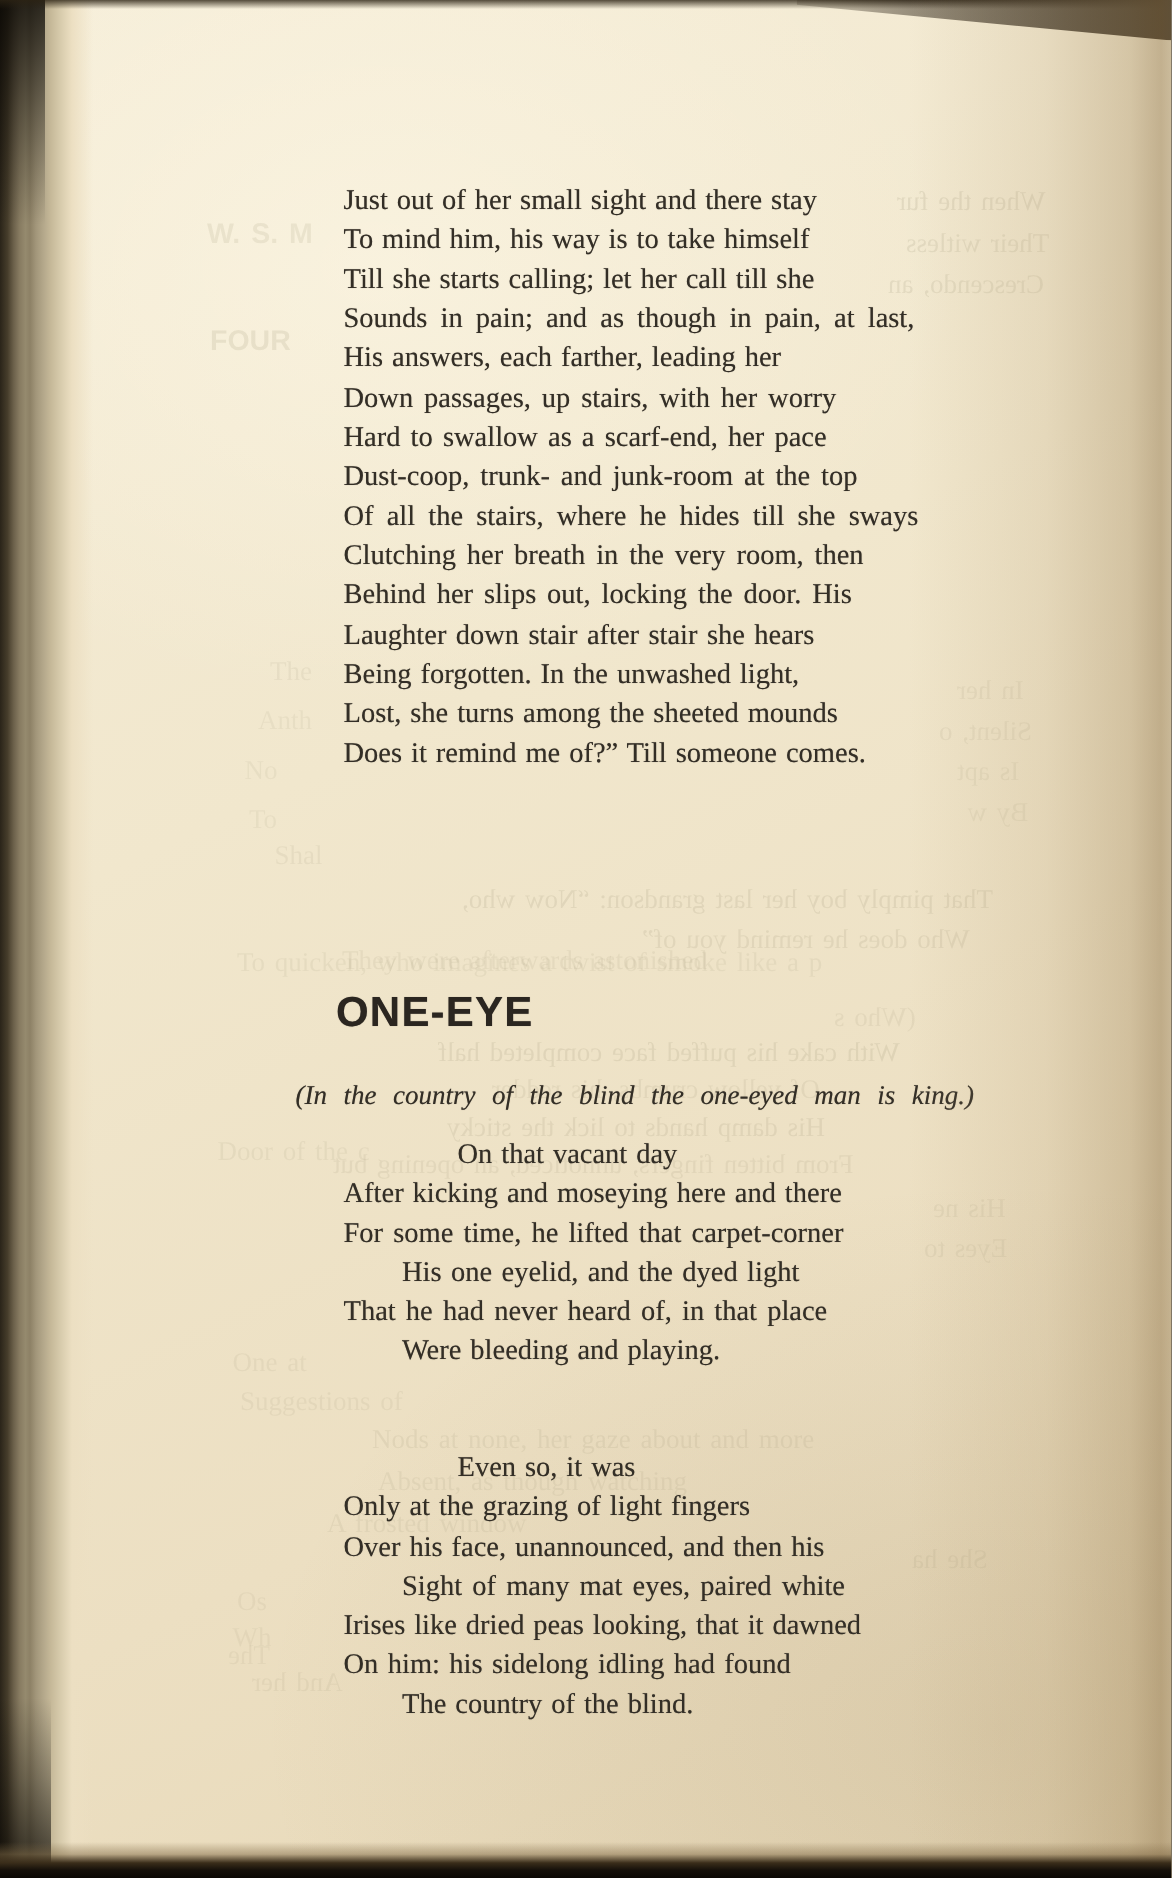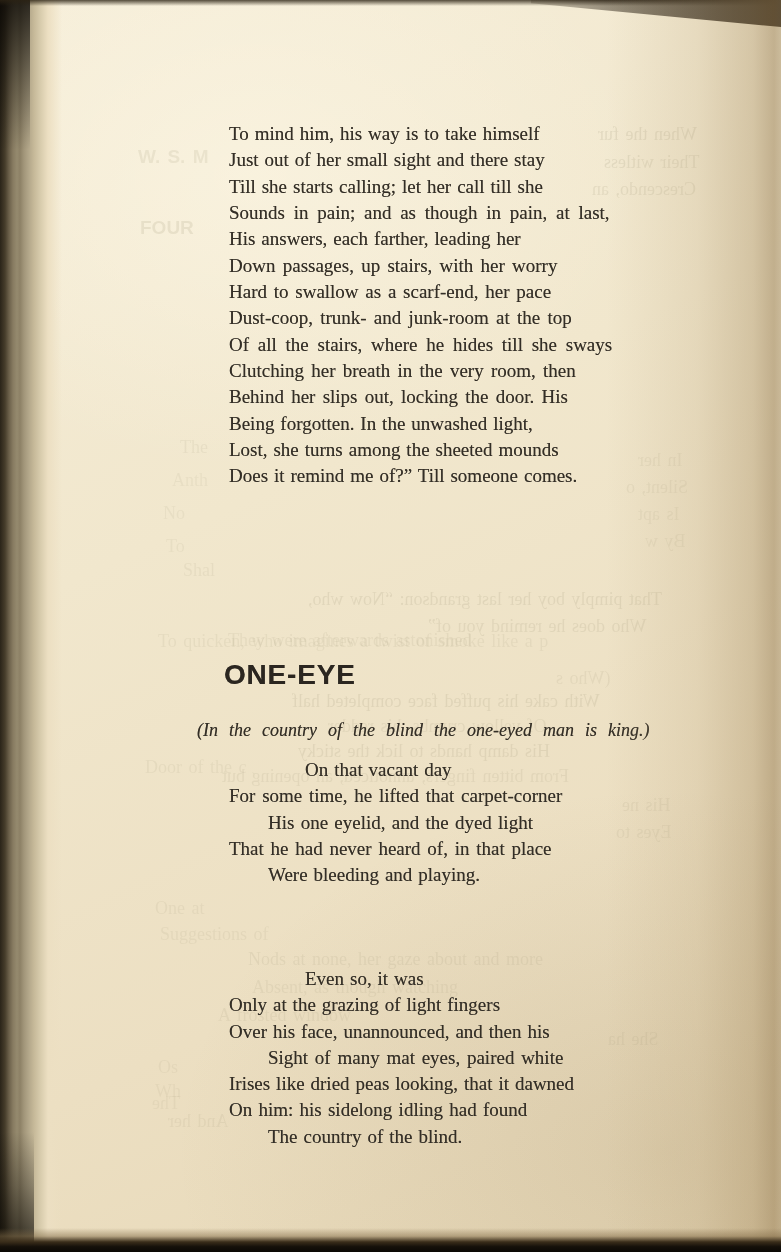--- a/index.html
+++ b/index.html
@@ -113,41 +113,43 @@
       <div class="ghost" style="left: 218px; top: 977px; opacity: 0.11; margin-left: 34px;">Absent, as though watching</div>
       <div class="ghost" style="left: 218px; top: 1005px; opacity: 0.11;">A frosted window</div>
       <div class="ghost mir" style="left: 608px; top: 1029px; opacity: 0.11;">She ha</div>
       <div class="ghost" style="left: 158px; top: 1057px; opacity: 0.09;">Os</div>
       <div class="ghost" style="left: 155px; top: 1081px; opacity: 0.09;">Wh</div>
       <div class="ghost mir" style="left: 152px; top: 1093px; opacity: 0.09;">The</div>
       <div class="ghost mir" style="left: 168px; top: 1111px; opacity: 0.1;">And her</div>
     </div>
 
   <div id="poem1" class="print">
+      <div class="line ind0">Just out of her small sight and there stay</div>
       <div class="line ind0">To mind him, his way is to take himself</div>
-      <div class="line ind0">Just out of her small sight and there stay</div>
       <div class="line ind0">Till she starts calling; let her call till she</div>
       <div class="line ind0" style="word-spacing: 4px;">Sounds in pain; and as though in pain, at last,</div>
       <div class="line ind0">His answers, each farther, leading her</div>
       <div class="line ind0" style="word-spacing: 2.5px;">Down passages, up stairs, with her worry</div>
       <div class="line ind0" style="word-spacing: 2px;">Hard to swallow as a scarf-end, her pace</div>
       <div class="line ind0" style="word-spacing: 2.5px;">Dust-coop, trunk- and junk-room at the top</div>
       <div class="line ind0" style="word-spacing: 4px;">Of all the stairs, where he hides till she sways</div>
       <div class="line ind0" style="word-spacing: 2.5px;">Clutching her breath in the very room, then</div>
       <div class="line ind0" style="word-spacing: 2.5px;">Behind her slips out, locking the door. His</div>
+      <div class="line ind0" style="word-spacing: 1.5px;">Laughter down stair after stair she hears</div>
       <div class="line ind0">Being forgotten. In the unwashed light,</div>
       <div class="line ind0">Lost, she turns among the sheeted mounds</div>
       <div class="line ind0">Does it remind me of?” Till someone comes.</div>
     </div>
 
   <h2 id="title">ONE-EYE</h2>
   <div id="epigraph" class="print">(In the country of the blind the one-eyed man is king.)</div>
 
   <div id="stanza1" class="stanza print">
       <div class="line ind2">On that vacant day</div>
+      <div class="line ind0">After kicking and moseying here and there</div>
       <div class="line ind0" style="word-spacing: 2px;">For some time, he lifted that carpet-corner</div>
       <div class="line ind1" style="word-spacing: 1.5px;">His one eyelid, and the dyed light</div>
       <div class="line ind0" style="word-spacing: 2px;">That he had never heard of, in that place</div>
       <div class="line ind1">Were bleeding and playing.</div>
     </div>
   <div id="stanza2" class="stanza print">
       <div class="line ind2">Even so, it was</div>
       <div class="line ind0">Only at the grazing of light fingers</div>
       <div class="line ind0">Over his face, unannounced, and then his</div>
       <div class="line ind1" style="word-spacing: 2px;">Sight of many mat eyes, paired white</div>

